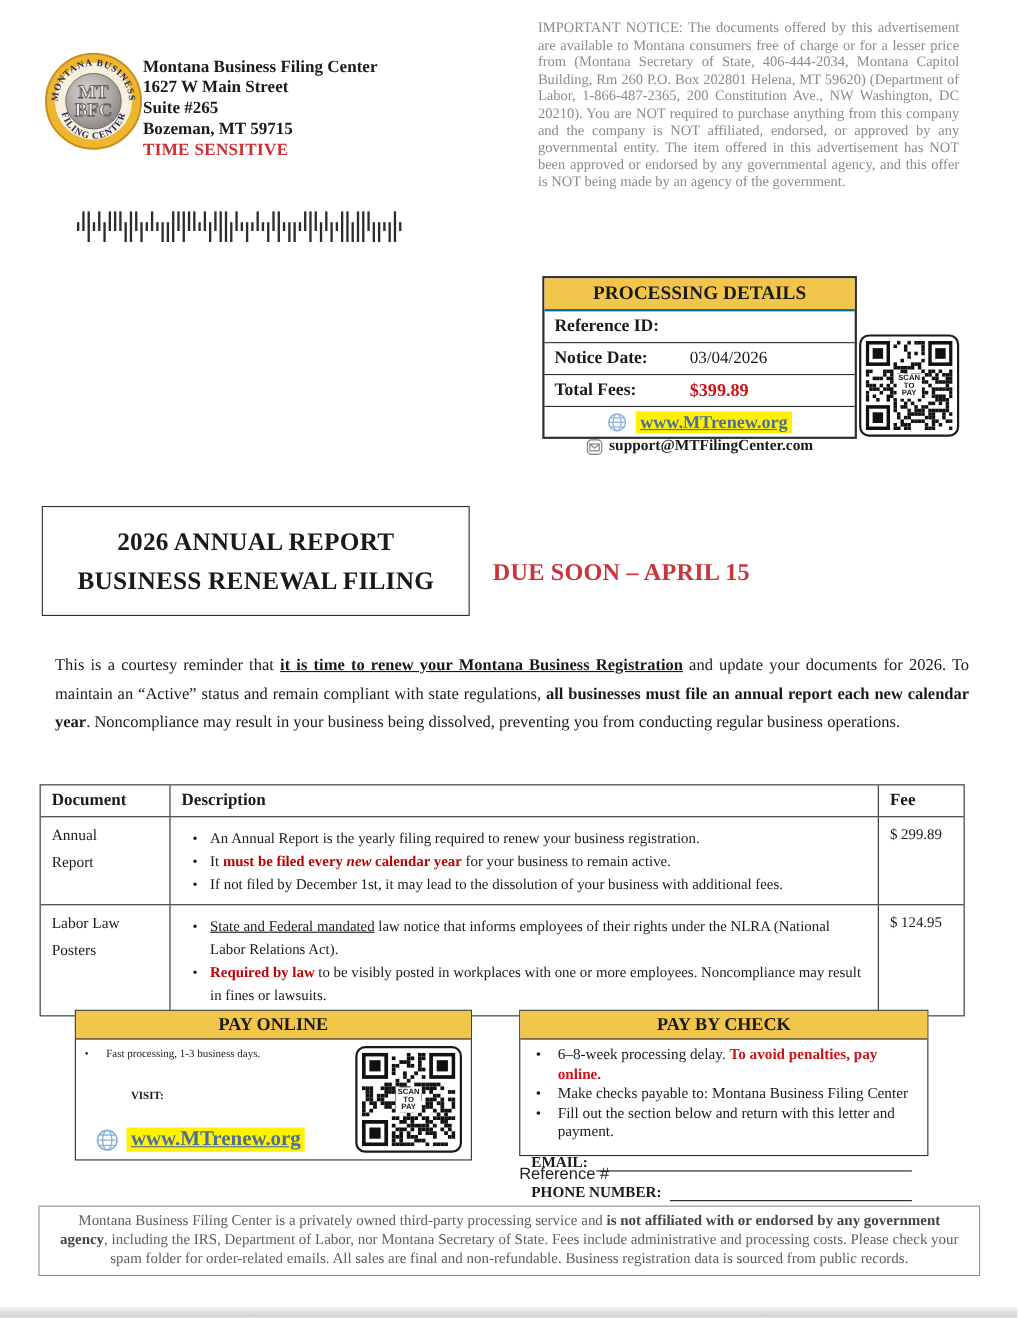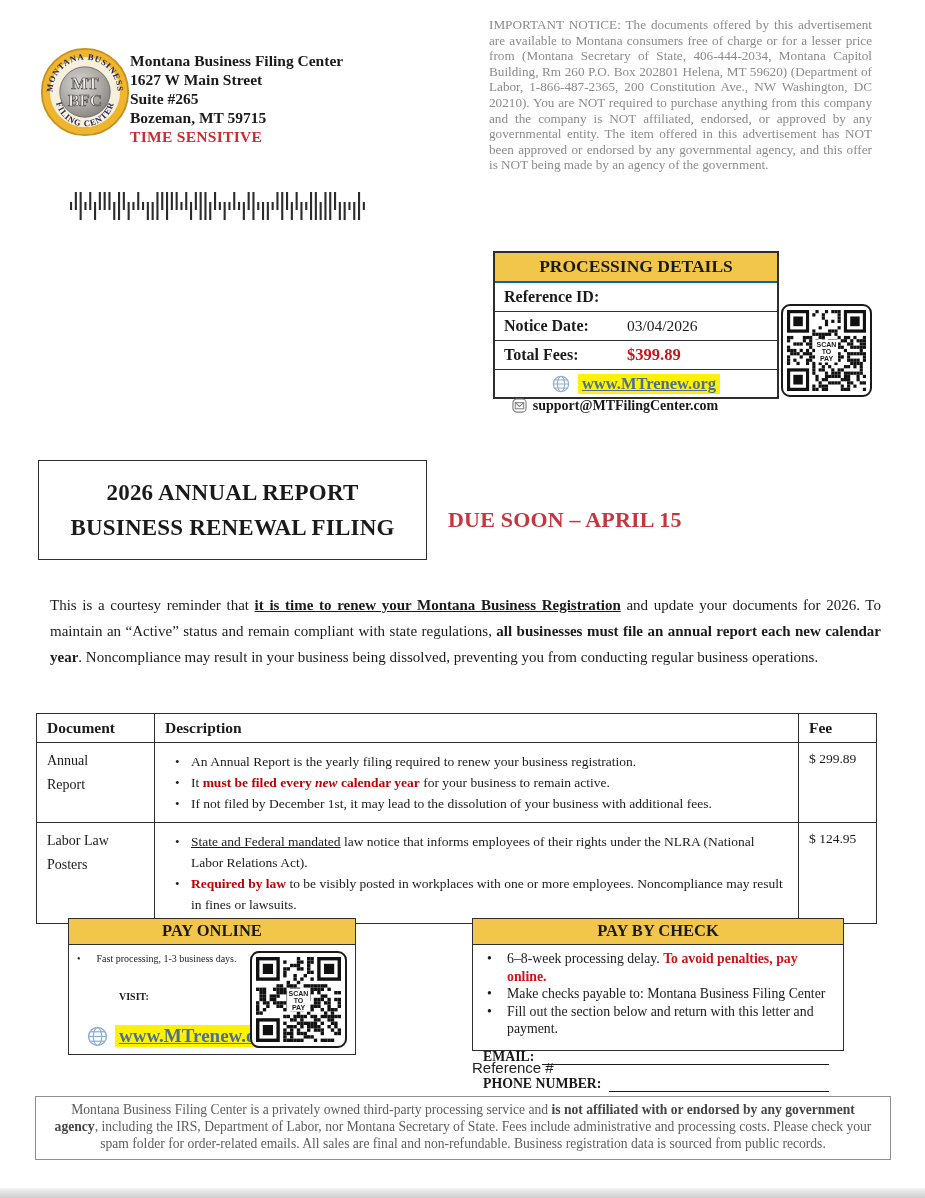--- a/index.html
+++ b/index.html
@@ -34,21 +34,21 @@
   .globe { width:18px; height:18px; flex:0 0 auto; }
 
   .qr-box { border:2px solid #1a1a1a; border-radius:9px; background:#fff; padding:4px; }
   .qr1 { left:781px; top:304px; width:91px; height:93px; }
   .qr-wrap { position:relative; width:100%; height:100%; }
   .qr-wrap svg { width:100%; height:100%; display:block; }
   .qr-label { position:absolute; left:50%; top:50%; transform:translate(-50%,-50%);
               background:#fff; padding:1px 2px; font-family:"Liberation Sans",sans-serif;
               font-weight:bold; font-size:7px; line-height:7px; text-align:center; white-space:pre-line; }
 
-  .support { left:472px; top:398px; width:286px; display:flex; align-items:flex-start;
+  .support { left:493px; top:398px; width:286px; display:flex; align-items:flex-end;
              justify-content:center; gap:6px; font-weight:bold; font-size:14px; }
   .mail-icon { width:15px; height:15px; }
 
   
   .headline-box { left:38px; top:460px; width:389px; height:100px; border:1.6px solid #2e2e2e;
                   display:flex; flex-direction:column; justify-content:center; align-items:center;
                   gap:9px; }
   .headline-box div { font-weight:bold; font-size:23px; letter-spacing:0.2px; }
   .due { left:448px; top:507px; color:#c9353c; font-weight:bold; font-size:22px; letter-spacing:0.2px; }
 
@@ -70,21 +70,21 @@
   .doc-cell { font-size:14px; line-height:24px; }
   .bullets { list-style:none; font-size:13.5px; line-height:21px; padding:2px 0 2px 10px; }
   .bullets li { position:relative; padding-left:16px; }
   .bullets li::before { content:"•"; position:absolute; left:0; font-size:13px; }
   .fee-cell { font-size:13.5px; padding-top:8px; }
 
   
   .pay-box { border:1.7px solid #2e2e2e; background:#fff; }
   .pay-head { background:#f2c54b; border-bottom:1.7px solid #2e2e2e; text-align:center;
               font-weight:bold; font-size:16.5px; padding:2px 0 3px; }
-  .pay-online { left:68px; top:918px; width:288px; height:137px; }
+  .pay-online { left:68px; top:918px; width:361px; height:137px; }
   .po-body { position:relative; height:106px; }
   .po-bullet { position:absolute; left:8px; top:8px; font-size:10px; }
   .po-bullet::before { content:"•"; margin-right:16px; }
   .visit { position:absolute; left:50px; top:46px; font-weight:bold; font-size:10px; }
   .po-link { position:absolute; left:18px; top:80px; display:flex; align-items:center; gap:7px; }
   .po-link .weblink { font-size:19px; }
   .po-link .globe { width:21px; height:21px; }
   .qr2 { position:absolute; right:8px; top:6px; width:97px; height:97px; }
 
   .pay-check { left:472px; top:918px; width:372px; height:133px; }

